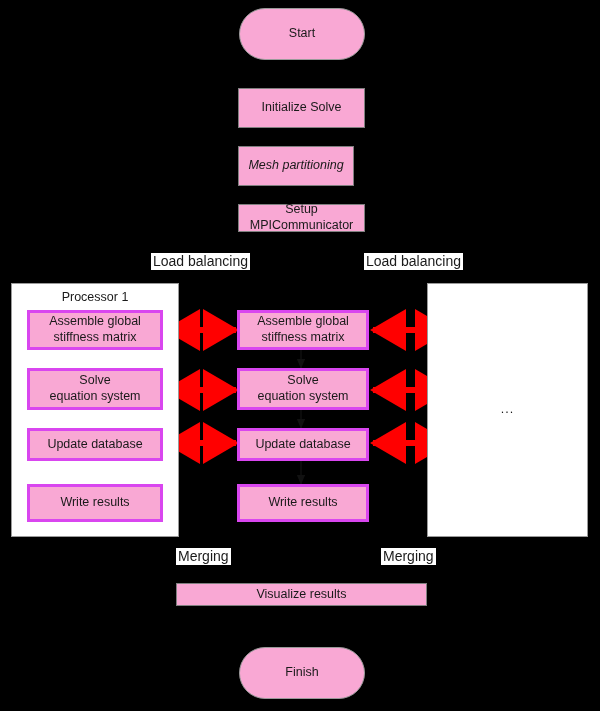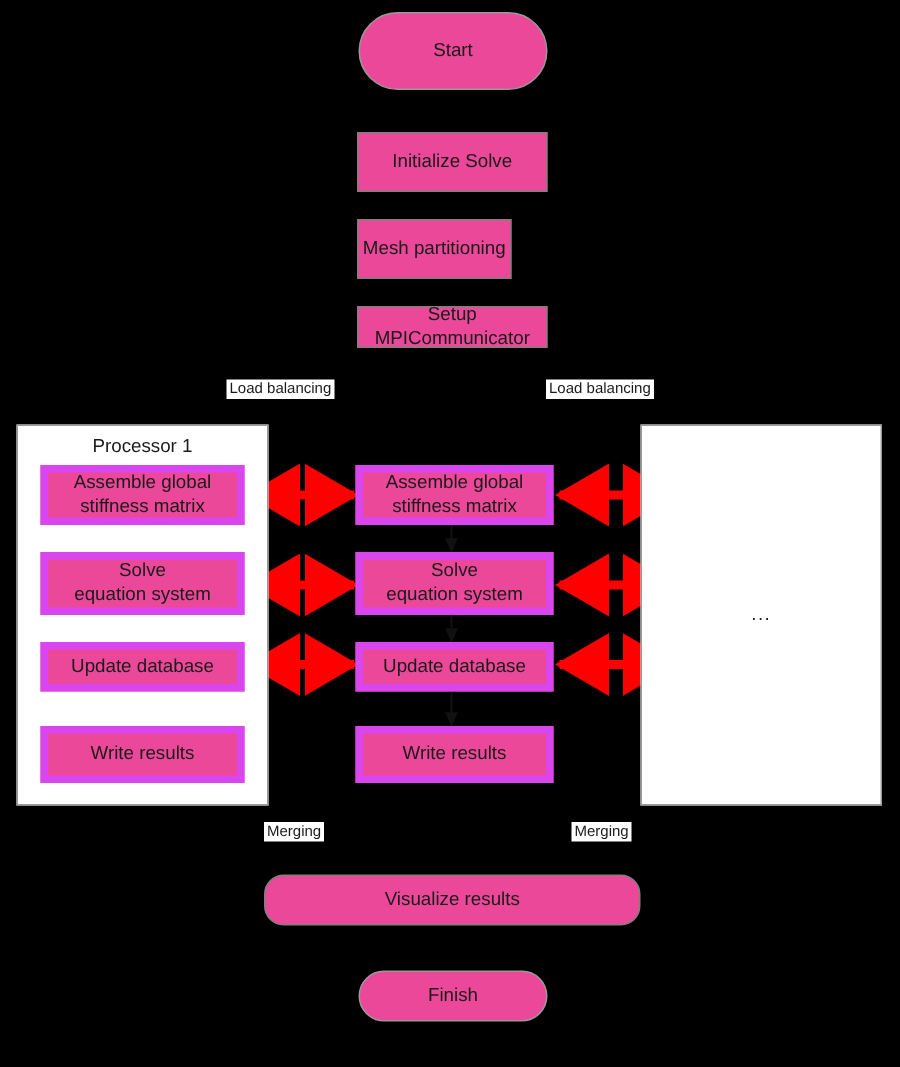--- a/index.html
+++ b/index.html
@@ -12,38 +12,38 @@
     width: 600px;
     height: 711px;
     background: #000000;
     font-family: "Liberation Sans", sans-serif;
     overflow: hidden;
   }
 
   
   .node {
     position: absolute;
-    background: #ec4899;
+    background: #f9a8d4;
     border: 1px solid #808080;
     color: #1a1a1a;
     display: flex;
     align-items: center;
     justify-content: center;
     text-align: center;
     font-size: 12.5px;
     line-height: 1.25;
     box-sizing: border-box;
     white-space: pre-line;
   }
   .node.terminator {
     border-radius: 26px;
     border: 1px solid #9a9a9a;
   }
   .node.inner {
-    border: 5px solid #d946ef;
+    border: 3px solid #d946ef;
   }
 
   
   .panel {
     position: absolute;
     background: #ffffff;
     border: 1px solid #9a9a9a;
     box-sizing: border-box;
   }
   .panel-title {
@@ -60,21 +60,21 @@
     font-size: 12.5px;
     color: #1a1a1a;
     letter-spacing: 1px;
   }
 
   
   .edge-label {
     position: absolute;
     background: #ffffff;
     color: #1a1a1a;
-    font-size: 10px;
+    font-size: 14px;
     line-height: 1.1;
     padding: 1px 2px;
     white-space: nowrap;
     box-sizing: border-box;
   }
 
   svg.overlay {
     position: absolute;
     left: 0;
     top: 0;
@@ -137,21 +137,21 @@
       <path d="M373,330 L448,330"></path>
       <path d="M373,390 L448,390"></path>
       <path d="M373,443 L448,443"></path>
     </g>
   </svg>
 
   <div class="node terminator" style="left:239px; top:8px; width:126px; height:52px;">Start</div>
 
   <div class="node" style="left:238px; top:88px; width:127px; height:40px;">Initialize Solve</div>
 
-  <div class="node" style="left:238px; top:146px; width:103px; height:40px;">Mesh partitioning</div>
+  <div class="node" style="left:238px; top:146px; width:116px; height:40px;font-style:italic;">Mesh partitioning</div>
 
   <div class="node" style="left:238px; top:204px; width:127px; height:28px;">Setup
 MPICommunicator</div>
 
   <div class="edge-label" style="left:151px; top:253px;">Load balancing</div>
 
   <div class="edge-label" style="left:364px; top:253px;">Load balancing</div>
 
   <div class="panel" style="left:11px; top:283px; width:168px; height:254px;">
     <div class="panel-title">Processor 1</div>
@@ -171,17 +171,17 @@
   <div class="node inner" style="left:237px; top:484px; width:132px; height:38px;">Write results</div>
 
   <div class="panel" style="left:427px; top:283px; width:161px; height:254px;">
     <div class="ellipsis-label" style="left:0; right:0; top:118px; text-align:center;">...</div>
   </div>
 
   <div class="edge-label" style="left:176px; top:548px;">Merging</div>
 
   <div class="edge-label" style="left:381px; top:548px;">Merging</div>
 
-  <div class="node" style="left:176px; top:583px; width:251px; height:34px;border-radius:13px;">Visualize results</div>
+  <div class="node" style="left:176px; top:583px; width:251px; height:23px;">Visualize results</div>
 
-  <div class="node terminator" style="left:239px; top:647px; width:126px; height:34px;">Finish</div>
+  <div class="node terminator" style="left:239px; top:647px; width:126px; height:52px;">Finish</div>
 
 </div>
 
 </body></html>

